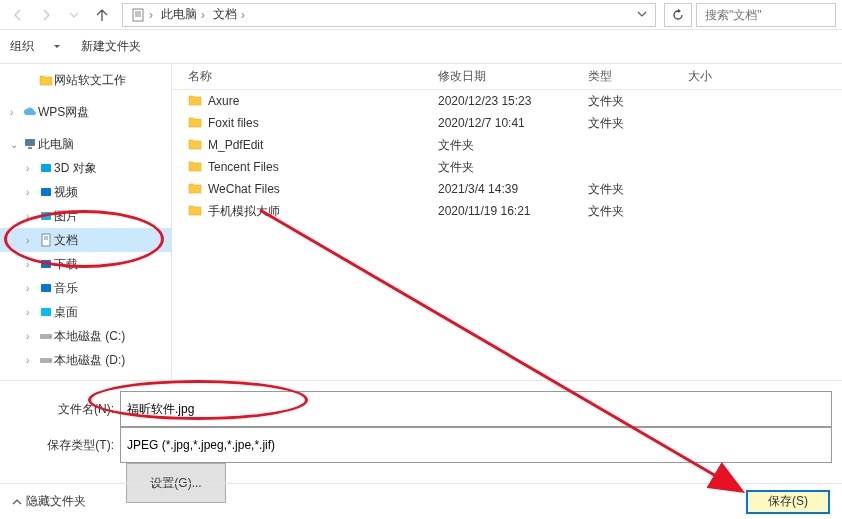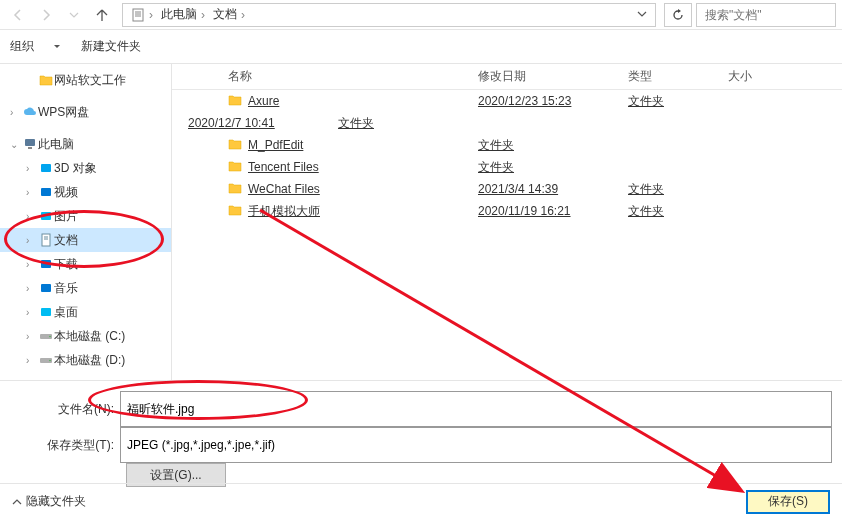--- a/index.html
+++ b/index.html
@@ -32,33 +32,33 @@
 .tree-toggle { width: 12px; color: #888; font-size: 10px; }
 .tree-icon { width: 16px; display: inline-flex; justify-content: center; }
 .folder-yellow { color: #ffc83d; }
 .cloud-blue { color: #1da1f2; }
 .pc-gray { color: #555; }
 
 
 .filelist { flex: 1; }
 .fl-header { display: flex; height: 26px; align-items: center; border-bottom: 1px solid #e8e8e8; color: #555; padding-left: 10px; }
 .fl-header .col, .fl-row .col { padding: 0 6px; }
-.col-name { width: 250px; display: flex; align-items: center; gap: 6px; margin-left: 40px; }
+.col-name { width: 250px; display: flex; align-items: center; gap: 6px; }
 .col-date { width: 150px; }
 .col-type { width: 100px; }
 .col-size { width: 80px; }
-.fl-row { display: flex; height: 22px; align-items: center; color: #333; padding-left: 10px; cursor: pointer; text-decoration: underline; }
+.fl-row { display: flex; height: 22px; align-items: center; color: #333; padding-left: 10px; cursor: pointer; }
 .fl-folder-icon { color: #ffc83d; font-size: 14px; }
 
 
 .bottom { border-top: 1px solid #e5e5e5; padding: 10px 10px 6px 10px; position: relative; }
 .form-row { display: flex; align-items: center; margin-bottom: 0; }
 .form-label { width: 110px; text-align: right; padding-right: 6px; color: #333; }
 .form-input { flex: 1; border: 1px solid #999; height: 22px; padding: 17px 6px; font-size: 12px; outline: none; background: #fff; }
-.settings-btn { margin-left: 116px; width: 100px; height: 24px; border: 1px solid #adadad; background: #e1e1e1; color: #333; cursor: pointer; }
+.settings-btn { margin-left: 116px; width: 100px; height: 40px; border: 1px solid #adadad; background: #e1e1e1; color: #333; cursor: pointer; }
 
 
 .footer { position: absolute; bottom: 0; left: 0; right: 0; height: 36px; display: flex; align-items: center; padding: 0 12px; border-top: 1px solid #e5e5e5; }
 .hide-folders { color: #333; cursor: pointer; display: flex; align-items: center; gap: 4px; }
 .save-btn { margin-left: auto; width: 84px; height: 24px; border: 2px solid #0078d4; background: #fef9c3; color: #333; cursor: pointer; }
 
 
 .annotations { position: absolute; inset: 0; pointer-events: none; }
 .ellipse { position: absolute; border: 3px solid #e81123; border-radius: 50%; }
 .ellipse1 { left: 4px; top: 210px; width: 160px; height: 58px; }
@@ -277,20 +277,26 @@
             <span class="fl-folder-icon"><svg width="14" height="14" viewBox="0 0 14 14">
                 <path d="M1 3 h4 l1 1 h7 v8 h-12 z" fill="#ffc83d" stroke="#e0a800" stroke-width="0.5"></path>
               </svg></span>
             <span>Axure</span>
           </div>
           <div class="col col-date">2020/12/23 15:23</div>
           <div class="col col-type">文件夹</div>
           <div class="col col-size"></div>
         </div>
         <div class="fl-row">
+          <div class="col col-name">
+            <span class="fl-folder-icon"><svg width="14" height="14" viewBox="0 0 14 14">
+                <path d="M1 3 h4 l1 1 h7 v8 h-12 z" fill="#ffc83d" stroke="#e0a800" stroke-width="0.5"></path>
+              </svg></span>
+            <span>Foxit files</span>
+          </div>
           <div class="col col-date">2020/12/7 10:41</div>
           <div class="col col-type">文件夹</div>
           <div class="col col-size"></div>
         </div>
         <div class="fl-row">
           <div class="col col-name">
             <span class="fl-folder-icon"><svg width="14" height="14" viewBox="0 0 14 14">
                 <path d="M1 3 h4 l1 1 h7 v8 h-12 z" fill="#ffc83d" stroke="#e0a800" stroke-width="0.5"></path>
               </svg></span>
             <span>M_PdfEdit</span>

